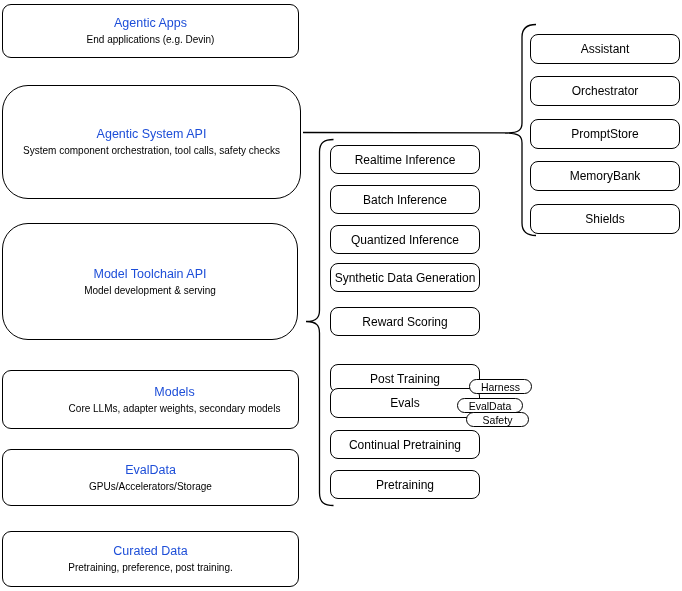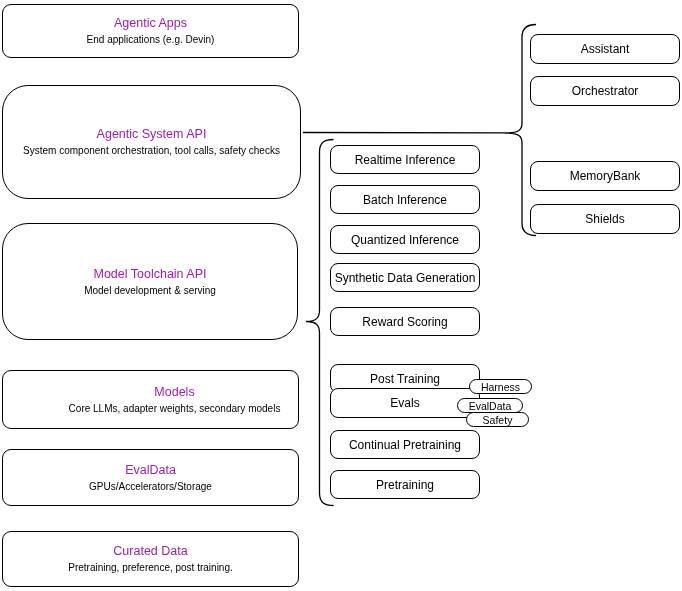--- a/index.html
+++ b/index.html
@@ -30,21 +30,21 @@
     display: flex;
     flex-direction: column;
     align-items: center;
     justify-content: center;
     text-align: center;
     z-index: 1;
   }
   .node .title {
     font-size: 12.5px;
     line-height: 14px;
-    color: #a21caf;
+    color: #1d4ed8;
     white-space: nowrap;
   }
   .node .subtitle {
     font-size: 10px;
     line-height: 12px;
     margin-top: 4px;
     color: #000000;
     white-space: nowrap;
   }
   
@@ -181,20 +181,23 @@
   <div class="node oval oval-safety">
     <span>Safety</span>
   </div>
 
   <div class="node rbox r1">
     <span>Assistant</span>
   </div>
   <div class="node rbox r2">
     <span>Orchestrator</span>
   </div>
+  <div class="node rbox r3">
+    <span>PromptStore</span>
+  </div>
   <div class="node rbox r4">
     <span>MemoryBank</span>
   </div>
   <div class="node rbox r5">
     <span>Shields</span>
   </div>
 
 </div>
 
 </body></html>

